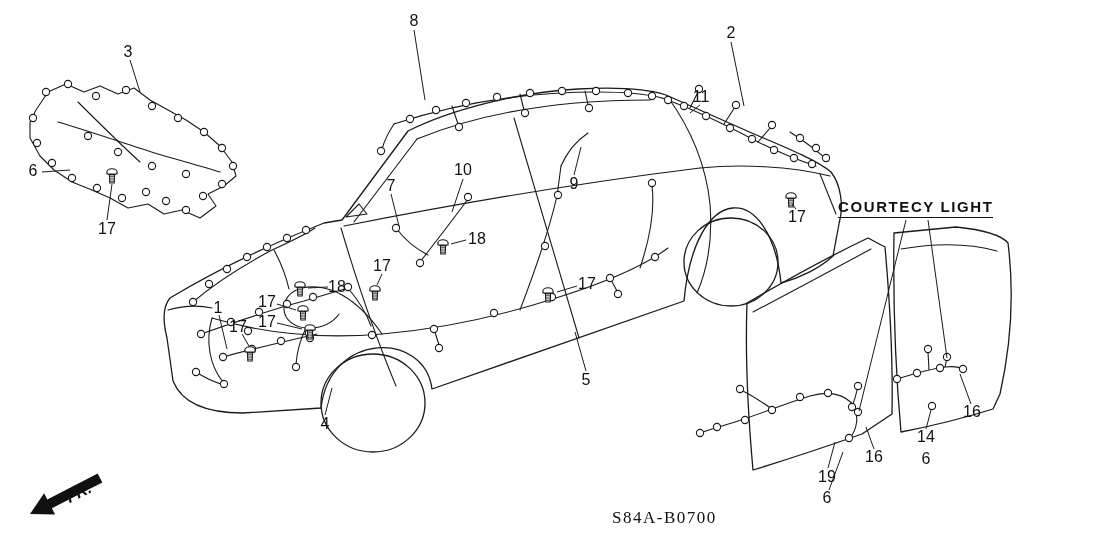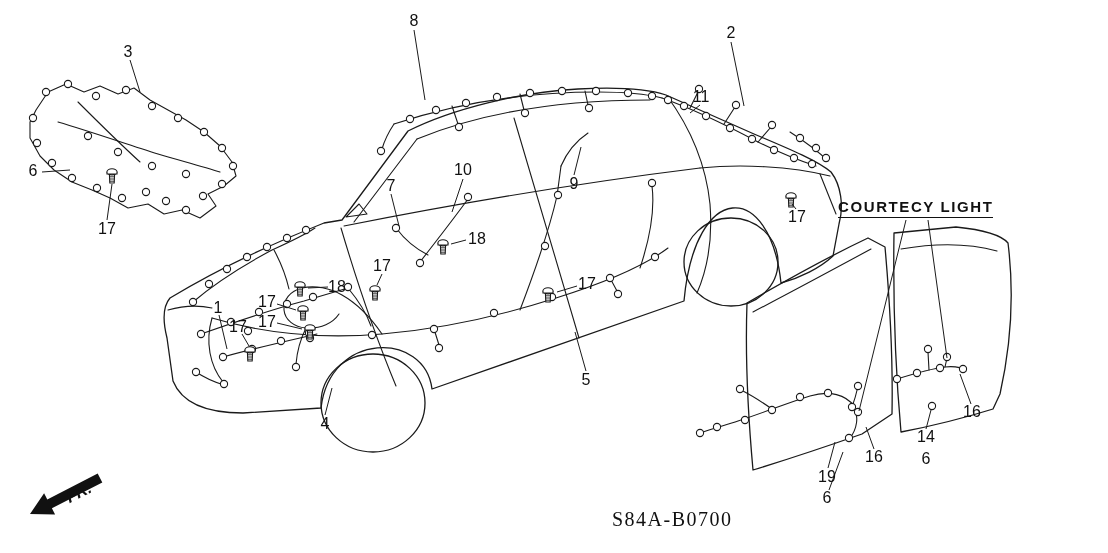--- a/index.html
+++ b/index.html
@@ -17,21 +17,21 @@
   .callout {
     position:absolute; transform:translate(-50%,-50%);
     font-size:16px; line-height:1; color:#111; white-space:nowrap;
   }
   .courtesy {
     position:absolute; font-size:15px; letter-spacing:1.6px; font-weight:bold;
     border-bottom:1.6px solid #111; padding-bottom:2px; white-space:nowrap;
   }
   .code {
     position:absolute; font-family:"Liberation Serif", serif;
-    font-size:20px; letter-spacing:1.5px; white-space:nowrap;
+    font-size:17px; letter-spacing:1.5px; white-space:nowrap;
   }
   .fr {
     position:absolute; font-weight:bold; font-style:italic; font-size:16px;
     transform:rotate(-26deg); white-space:nowrap;
   }
 </style>
 </head>
 <body>
 
 <div class="stage">

